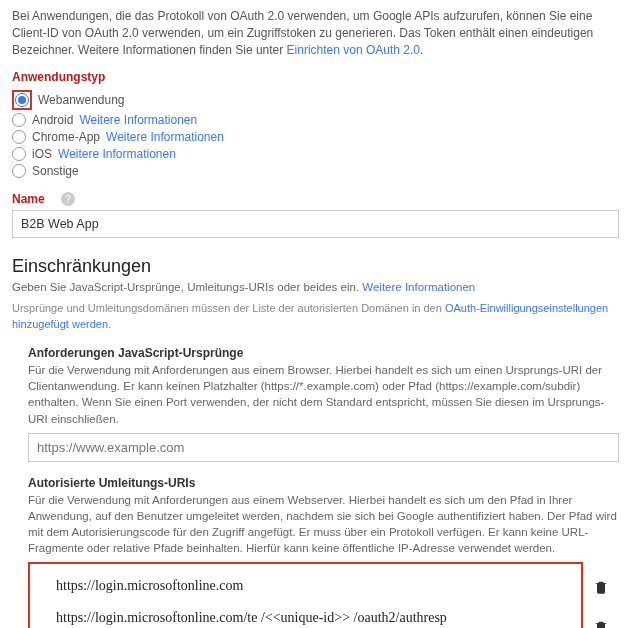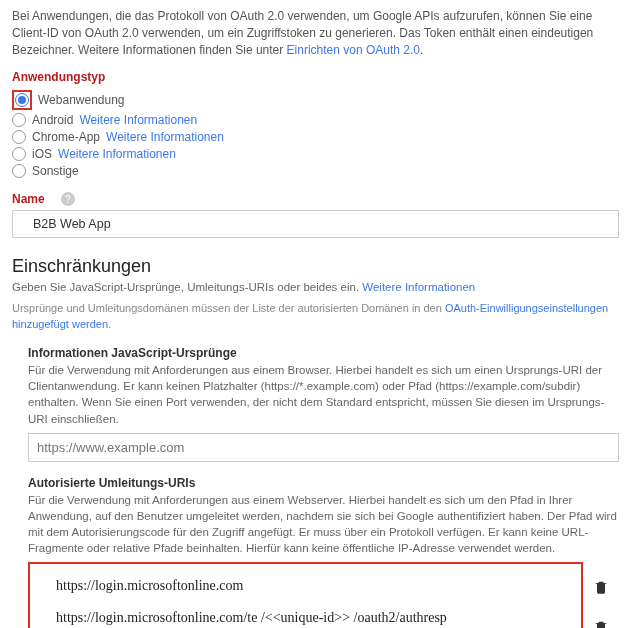--- a/index.html
+++ b/index.html
@@ -28,21 +28,21 @@
   }
   .highlight-box {
     border: 2px solid #d93025; padding: 1px; display: inline-flex;
   }
   .name-label-row { display: flex; align-items: center; gap: 16px; margin-bottom: 4px; }
   .help-circle {
     width: 14px; height: 14px; border-radius: 50%; background: #ccc; color: #fff;
     display: inline-flex; align-items: center; justify-content: center; font-size: 10px;
   }
   input[type=text].wide {
-    width: 100%; padding: 6px 20px; font-size: 12.5px; border: 1px solid #ccc;
+    width: 100%; padding: 6px 8px; font-size: 12.5px; border: 1px solid #ccc;
     color: #333;
   }
   .h2 { font-size: 18px; color: #222; margin: 18px 0 2px; }
   .sub { font-size: 11.5px; color: #666; line-height: 1.4; }
   .sub2 { font-size: 11px; color: #888; line-height: 1.4; margin: 6px 0 10px; }
   .block { margin-top: 14px; }
   .block-title { font-weight: bold; color: #333; font-size: 12px; margin-bottom: 2px; }
   .uri-box {
     border: 2px solid #d93025; padding: 6px 8px; margin: 6px 0;
     width: 555px;
@@ -112,21 +112,21 @@
 <div class="sub">
   <span>Geben Sie JavaScript-Ursprünge, Umleitungs-URIs oder beides ein. </span>
   <a href="#">Weitere Informationen</a>
 </div>
 <div class="sub2">
   <span>Ursprünge und Umleitungsdomänen müssen der Liste der autorisierten Domänen in den </span>
   <a href="#">OAuth-Einwilligungseinstellungen hinzugefügt werden</a><span>.</span>
 </div>
 
 <div class="block indented">
-  <div class="block-title">Informationen JavaScript-Ursprünge</div>
+  <div class="block-title">Anforderungen JavaScript-Ursprünge</div>
   <div class="sub">Für die Verwendung mit Anforderungen aus einem Browser. Hierbei handelt es sich um einen Ursprungs-URI der Clientanwendung. Er kann keinen Platzhalter (https://*.example.com) oder Pfad (https://example.com/subdir) enthalten. Wenn Sie einen Port verwenden, der nicht dem Standard entspricht, müssen Sie diesen im Ursprungs-URI einschließen.</div>
   <div style="height:6px"></div>
   <input type="text" class="placeholder-input" placeholder="https://www.example.com" style="">
 </div>
 
 <div class="block indented">
   <div class="block-title">Autorisierte Umleitungs-URIs</div>
   <div class="sub">Für die Verwendung mit Anforderungen aus einem Webserver. Hierbei handelt es sich um den Pfad in Ihrer Anwendung, auf den Benutzer umgeleitet werden, nachdem sie sich bei Google authentifiziert haben. Der Pfad wird mit dem Autorisierungscode für den Zugriff angefügt. Er muss über ein Protokoll verfügen. Er kann keine URL-Fragmente oder relative Pfade beinhalten. Hierfür kann keine öffentliche IP-Adresse verwendet werden.</div>
 
   <div class="uri-line">

